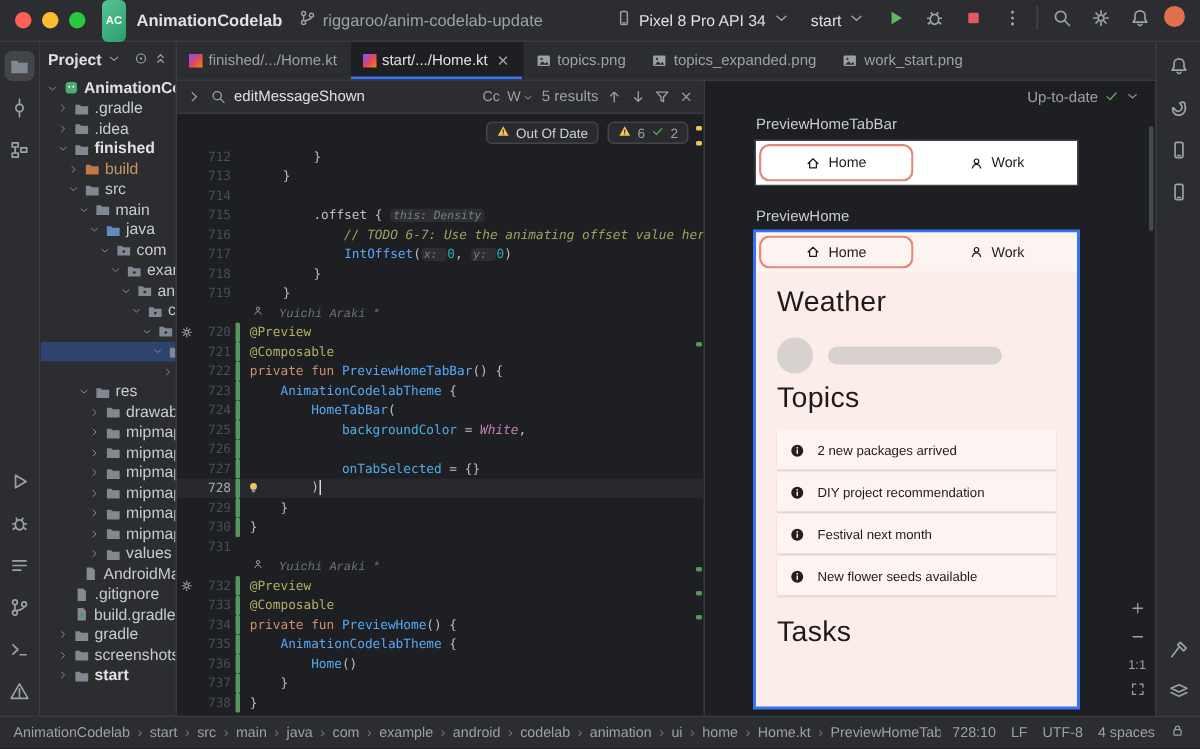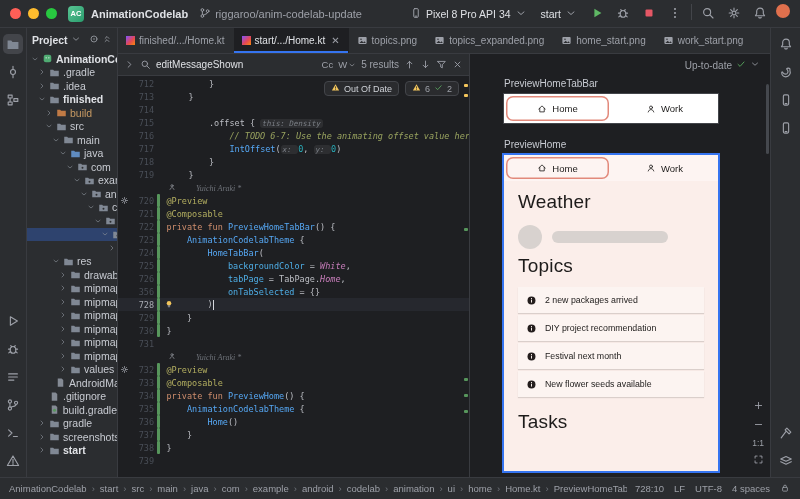--- a/index.html
+++ b/index.html
@@ -4,21 +4,21 @@
 <style>
 *{margin:0;padding:0;box-sizing:border-box}
 html,body{width:800px;height:499px;overflow:hidden;background:#1e1f22;font-family:"Liberation Sans",sans-serif}
 .window{width:800px;height:499px;display:flex;flex-direction:column;color:#dfe1e5;font-size:11px}
 .svgi{width:14px;height:14px;stroke:#9da0a8;stroke-width:1.3;fill:none;stroke-linecap:round;stroke-linejoin:round;flex:0 0 auto}
 
 .titlebar{height:28px;background:#2b2d30;border-bottom:1px solid #393b40;display:flex;align-items:center;padding:0 10px;gap:7px;flex:0 0 auto}
 .traffic{display:flex;gap:7px;margin-right:4px}
 .tl{width:11px;height:11px;border-radius:50%;display:inline-block}
 .tl.r{background:#ff5f57}.tl.y{background:#febc2e}.tl.g{background:#28c840}
-.app-icon{width:16px;height:16px;border-radius:4px;background:linear-gradient(135deg,#58c493,#2a9d6e);display:flex;align-items:center;justify-content:center;font-size:7.5px;font-weight:bold;color:#fff}
+.app-icon{width:16px;height:28px;border-radius:4px;background:linear-gradient(135deg,#58c493,#2a9d6e);display:flex;align-items:center;justify-content:center;font-size:7.5px;font-weight:bold;color:#fff}
 .proj-name{font-weight:bold}
 .tb-widget{display:flex;align-items:center;gap:4px;color:#9da0a8;padding:2px 4px;border-radius:4px}
 .tb-widget .svgi{width:12px;height:12px}
 .tb-right{margin-left:auto;display:flex;gap:6px}
 .tb-btn{width:20px;height:20px;display:flex;align-items:center;justify-content:center;border-radius:4px}
 .tb-btn .svgi{width:14px;height:14px}
 .tb-sep{width:1px;height:16px;background:#43454a}
 .avatar{width:14px;height:14px;border-radius:50%;background:#e0704d}
 .dev-label,.cfg-label{color:#dfe1e5;font-size:10.5px;white-space:nowrap}
 
@@ -55,35 +55,35 @@
 .editor-split{flex:1;display:flex;min-height:0}
 
 .code-pane{flex:0 0 352px;display:flex;flex-direction:column;background:#1e1f22;position:relative;min-width:0;border-right:1px solid #393b40}
 .search-bar{height:22px;background:#2b2d30;border-bottom:1px solid #393b40;display:flex;align-items:center;gap:5px;padding:0 6px;flex:0 0 auto;font-size:10px}
 .sb-ic{display:flex;align-items:center}
 .sb-ic .svgi{width:11px;height:11px}
 .sb-query{color:#dfe1e5;flex:1;white-space:nowrap;overflow:hidden}
 .sb-toggle{color:#9da0a8;font-size:9.5px;display:flex;align-items:center;gap:1px}
 .sb-toggle .svgi{width:8px;height:8px}
 .sb-results{color:#9da0a8;white-space:nowrap}
-.code-area{flex:1;overflow:hidden;padding-top:1px;font-family:"DejaVu Sans Mono",monospace;font-size:8.5px}
+.code-area{flex:1;overflow:hidden;padding-top:22px;font-family:"DejaVu Sans Mono",monospace;font-size:8.5px}
 .cl{height:13px;display:flex;align-items:center;position:relative}
 .cl.caret-line{background:#26282e}
 .gic{width:12px;display:flex;justify-content:center}
 .gic .svgi{width:9px;height:9px}
 .ln{width:24px;text-align:right;color:#494e57;font-size:8.5px;flex:0 0 auto}
 .caret-line .ln{color:#a8abb3}
 .chg{width:4px;height:13px;margin-left:3px;flex:0 0 auto}
 .chg.on{background:#57965c;width:2.5px;border-radius:1px}
 .ct{white-space:pre;padding-left:7px;position:relative;overflow:hidden;flex:1}
 .tk-pl{color:#bcbec4}.tk-kw{color:#cf8e6d}.tk-an{color:#b3ae60}.tk-fn{color:#56a8f5}
 .tk-ca{color:#56a8f5}.tk-cm{color:#99a35f;font-style:italic}.tk-na{color:#4eade5}
 .tk-pr{color:#c77dba;font-style:italic}.tk-nu{color:#2aacb8}
 .tk-in{color:#7a7e85;font-style:italic;background:rgba(255,255,255,.07);border-radius:3px;padding:0 2px;font-size:7.5px}
-.hint-t{color:#6f737a;font-style:italic;font-size:8px;font-family:Liberation Serif, serif;margin-left:20px}
+.hint-t{color:#6f737a;font-style:italic;font-size:8px;font-family:Liberation Mono, monospace;margin-left:10px}
 .cl .svgi.author-ic{width:8px;height:8px}
 .bulb{position:absolute;left:46px;top:1px}
 .bulb .svgi{width:10px;height:10px}
 .caret-bar{display:inline-block;width:1.5px;height:10px;background:#d4d7dd;vertical-align:middle}
 .ed-badges{position:absolute;top:27px;right:10px;display:flex;gap:6px;z-index:3}
 .badge{display:flex;align-items:center;gap:4px;background:rgba(43,45,48,.92);border:1px solid #43454a;border-radius:4px;padding:1px 6px;font-size:9px;color:#cfd2d8}
 .badge .svgi{width:9px;height:9px}
 .badge .cnt{color:#9da0a8}
 .stripe{position:absolute;top:24px;right:1px;width:4px;bottom:0}
 .smark{position:absolute;right:0;width:4px;height:3px;border-radius:1px}
@@ -689,30 +689,20 @@
           </div>
           <div class="etab">
             <span style="display: flex;">
               <svg class="svgi " viewBox="0 0 16 16">
                 <rect x="2" y="3" width="12" height="10" rx="1.2" fill="#9da0a8" stroke="none"></rect>
                 <circle cx="5.8" cy="6.3" r="1.1" fill="#2b2d30" stroke="none"></circle>
                 <path d="M3.5 11.8l3.4-3.4 2.4 2.4 1.8-1.8 1.6 2.8z" fill="#2b2d30" stroke="none"></path>
               </svg>
             </span>
             <span class="etab-label">topics_expanded.png</span>
-          </div>
-          <div class="etab">
-            <span style="display: flex;">
-              <svg class="svgi " viewBox="0 0 16 16">
-                <rect x="2" y="3" width="12" height="10" rx="1.2" fill="#9da0a8" stroke="none"></rect>
-                <circle cx="5.8" cy="6.3" r="1.1" fill="#2b2d30" stroke="none"></circle>
-                <path d="M3.5 11.8l3.4-3.4 2.4 2.4 1.8-1.8 1.6 2.8z" fill="#2b2d30" stroke="none"></path>
-              </svg>
-            </span>
-            <span class="etab-label">home_start.png</span>
           </div>
           <div class="etab">
             <span style="display: flex;">
               <svg class="svgi " viewBox="0 0 16 16">
                 <rect x="2" y="3" width="12" height="10" rx="1.2" fill="#9da0a8" stroke="none"></rect>
                 <circle cx="5.8" cy="6.3" r="1.1" fill="#2b2d30" stroke="none"></circle>
                 <path d="M3.5 11.8l3.4-3.4 2.4 2.4 1.8-1.8 1.6 2.8z" fill="#2b2d30" stroke="none"></path>
               </svg>
             </span>
             <span class="etab-label">work_start.png</span>
@@ -859,25 +849,24 @@
               <div class="cl">
                 <span class="gic"></span>
                 <span class="ln">725</span>
                 <span class="chg on"></span>
                 <span class="ct"><span class="tk-pl">            </span><span class="tk-na">backgroundColor</span><span class="tk-pl"> = </span><span class="tk-pr">White</span><span class="tk-pl">,</span></span>
               </div>
               <div class="cl">
                 <span class="gic"></span>
                 <span class="ln">726</span>
                 <span class="chg on"></span>
-                <span class="ct"><span class="tk-pl">            </span><span class="tk-na">tabPage</span><span class="tk-pl"> = TabPage.</span><span class="tk-pr">Home</span><span class="tk-pl">,</span></span>
-              </div>
-              <div class="cl">
-                <span class="gic"></span>
-                <span class="ln">356</span>
+              </div>
+              <div class="cl">
+                <span class="gic"></span>
+                <span class="ln">727</span>
                 <span class="chg on"></span>
                 <span class="ct"><span class="tk-pl">            </span><span class="tk-na">onTabSelected</span><span class="tk-pl"> = {}</span></span>
               </div>
               <div class="cl caret-line">
                 <span class="gic"></span>
                 <span class="ln">728</span>
                 <span class="chg on"></span>
                 <span class="ct"><span class="tk-pl">        )</span><span class="caret-bar"></span></span>
                 <span class="bulb"><svg class="svgi " viewBox="0 0 16 16">
                     <circle cx="8" cy="6.8" r="3.6" fill="#f2c55c" stroke="none"></circle>

